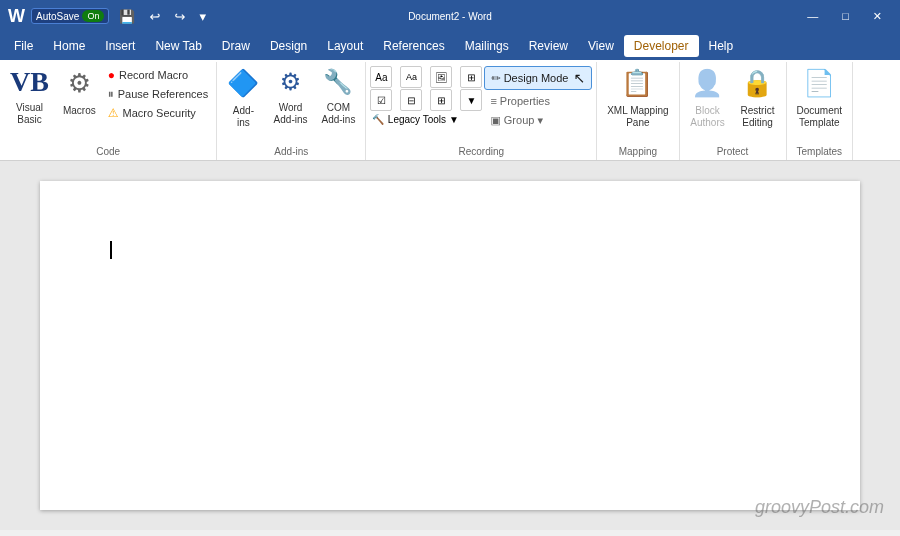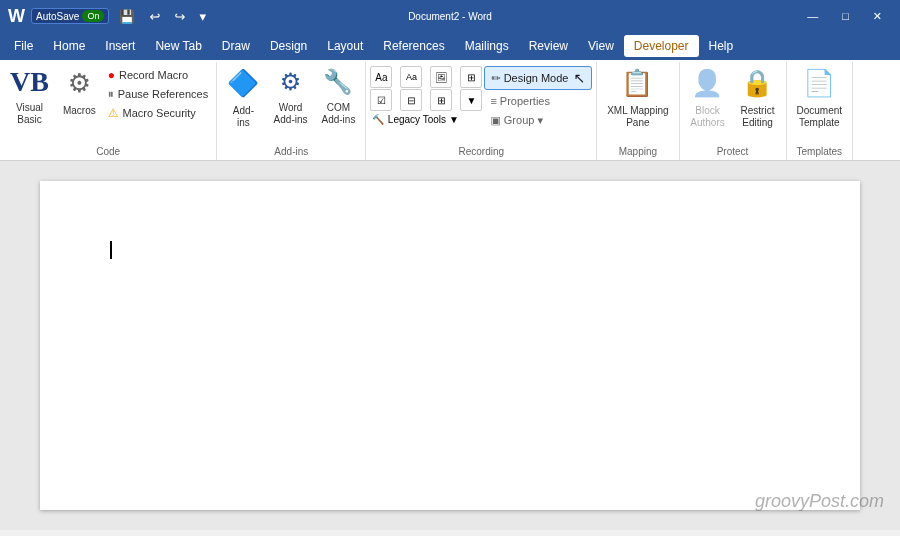--- a/index.html
+++ b/index.html
@@ -207,21 +207,21 @@
       height: 18px;
       background: black;
       animation: blink 1s infinite;
       vertical-align: text-bottom;
     }
     @keyframes blink { 0%,50%{opacity:1} 51%,100%{opacity:0} }
 
     
     .watermark {
       position: absolute;
-      bottom: 18px;
+      bottom: 12px;
       right: 16px;
       font-size: 18px;
       color: rgba(100,100,100,0.5);
       font-style: italic;
     }
 
     
     .rb-large.disabled { opacity: 0.4; cursor: default; }
   </style>
 </head>

